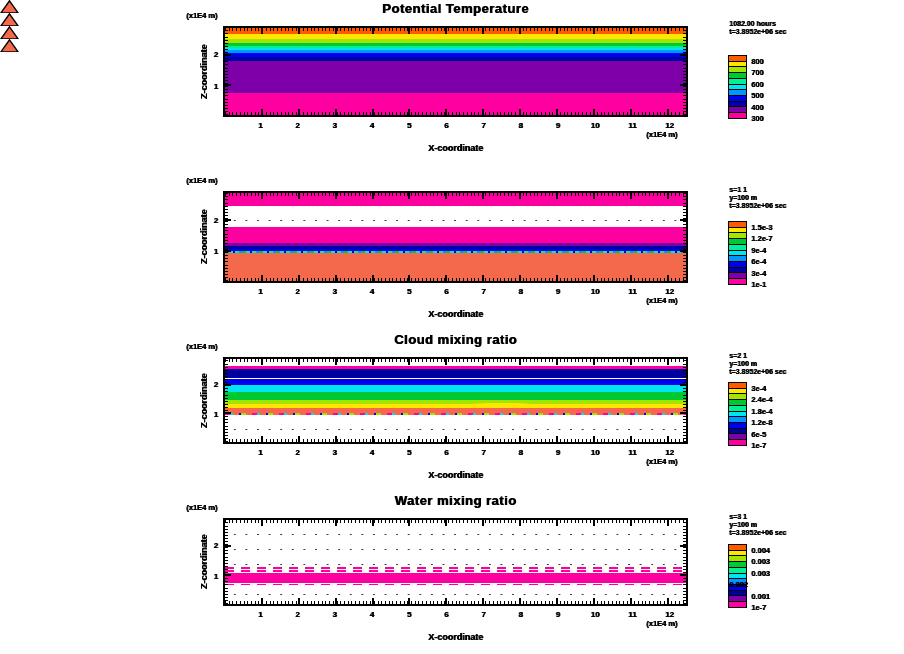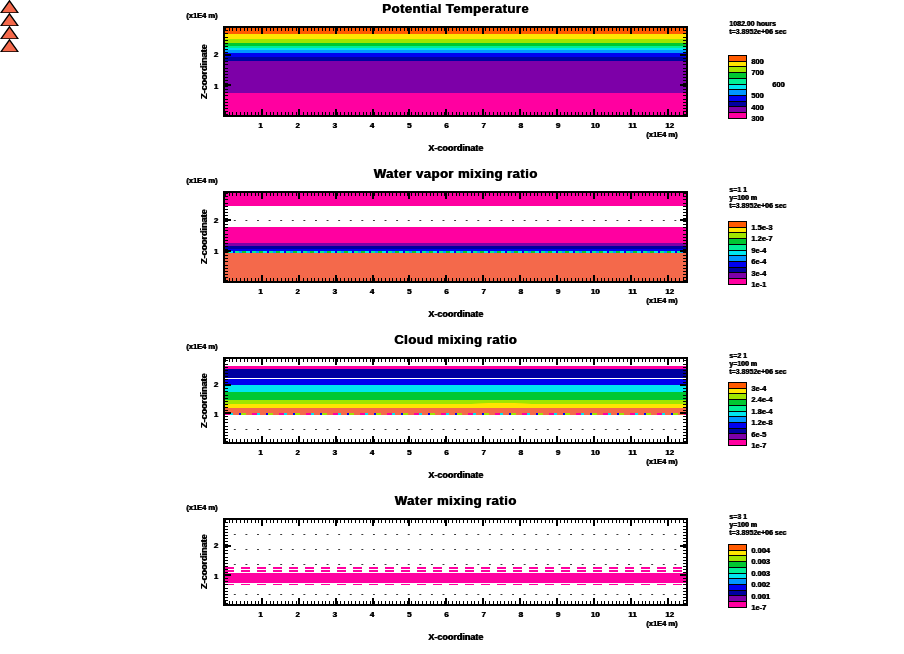--- a/index.html
+++ b/index.html
@@ -117,25 +117,24 @@
       <div class="cb-box" style="background: rgb(0, 240, 150);"></div>
       <div class="cb-box" style="background: rgb(0, 230, 240);"></div>
       <div class="cb-box" style="background: rgb(0, 150, 255);"></div>
       <div class="cb-box" style="background: rgb(0, 0, 240);"></div>
       <div class="cb-box" style="background: rgb(0, 0, 160);"></div>
       <div class="cb-box" style="background: rgb(125, 0, 168);"></div>
       <div class="cb-box" style="background: rgb(255, 0, 160);"></div>
     </div>
     <div class="txt cb-label" style="left: 751px; top: 60.7273px;">800</div>
     <div class="txt cb-label" style="left: 751px; top: 72.1818px;">700</div>
-    <div class="txt cb-label" style="left: 772px; top: 83.6364px;">600</div>
+    <div class="txt cb-label" style="left: 751px; top: 83.6364px;">600</div>
     <div class="txt cb-label" style="left: 751px; top: 95.0909px;">500</div>
     <div class="txt cb-label" style="left: 751px; top: 106.545px;">400</div>
     <div class="txt cb-label" style="left: 751px; top: 118px;">300</div>
-    <div class="txt plot-title" style="left: 455.5px; top: 166px;">Water vapor mixing ratio</div>
     <div class="txt unit" style="left: 186px; top: 176px;">(x1E4 m)</div>
     <div class="txt z-label" style="left: 204px; top: 237px;">Z-coordinate</div>
     <div class="txt ytick-label" style="left: 218px; top: 251.276px;">1</div>
     <div class="txt ytick-label" style="left: 218px; top: 219.552px;">2</div>
     <div class="txt tick-label" style="left: 260.2px; top: 287px;">1</div>
     <div class="txt tick-label" style="left: 297.4px; top: 287px;">2</div>
     <div class="txt tick-label" style="left: 334.6px; top: 287px;">3</div>
     <div class="txt tick-label" style="left: 371.8px; top: 287px;">4</div>
     <div class="txt tick-label" style="left: 409px; top: 287px;">5</div>
     <div class="txt tick-label" style="left: 446.2px; top: 287px;">6</div>
@@ -383,16 +382,16 @@
       <div class="cb-box" style="background: rgb(0, 230, 240);"></div>
       <div class="cb-box" style="background: rgb(0, 150, 255);"></div>
       <div class="cb-box" style="background: rgb(0, 0, 240);"></div>
       <div class="cb-box" style="background: rgb(0, 0, 160);"></div>
       <div class="cb-box" style="background: rgb(125, 0, 168);"></div>
       <div class="cb-box" style="background: rgb(255, 0, 160);"></div>
     </div>
     <div class="txt cb-label" style="left: 751px; top: 549.727px;">0.004</div>
     <div class="txt cb-label" style="left: 751px; top: 561.182px;">0.003</div>
     <div class="txt cb-label" style="left: 751px; top: 572.636px;">0.003</div>
-    <div class="txt cb-label" style="left: 751px; top: 584.091px;">0.002</div>
+    <div class="txt cb-label" style="left: 729px; top: 584.091px;">0.002</div>
     <div class="txt cb-label" style="left: 751px; top: 595.545px;">0.001</div>
     <div class="txt cb-label" style="left: 751px; top: 607px;">1e-7</div>
   </div>
 
 </body></html>

